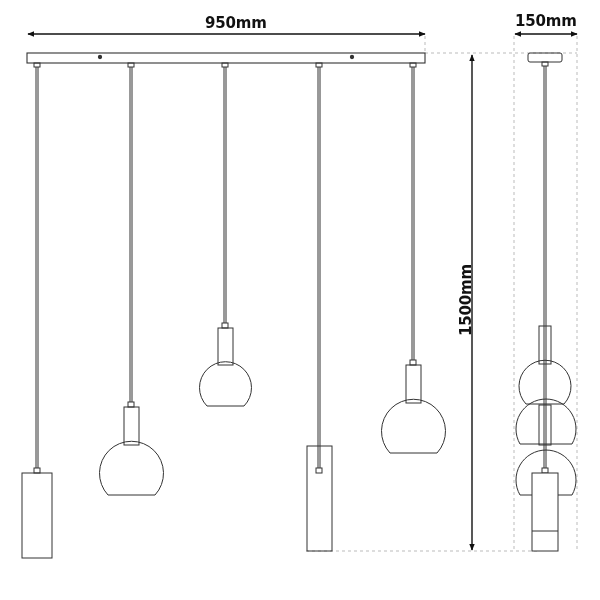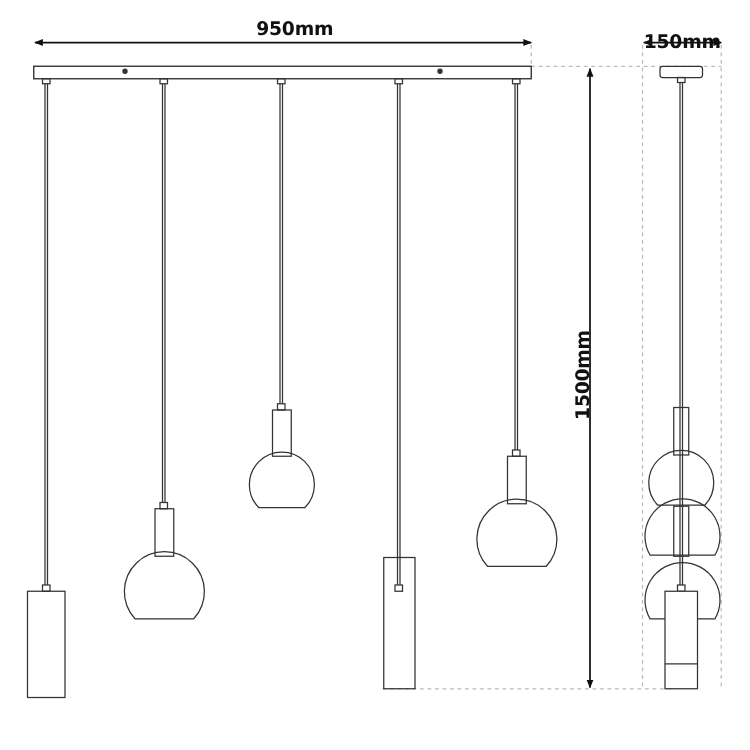--- a/index.html
+++ b/index.html
@@ -1,20 +1,20 @@
 <!DOCTYPE html>
 <html><head>
 <meta charset="utf-8">
 <style>
   html, body { margin: 0; padding: 0; background: #ffffff; }
   body { width: 600px; height: 600px; overflow: hidden; position: relative; font-family: "DejaVu Sans", sans-serif; }
   #drawing { position: absolute; left: 0; top: 0; width: 600px; height: 600px; }
   .lbl { position: absolute; color: #111; font-size: 15px; font-weight: bold; white-space: nowrap; letter-spacing: -0.2px; }
   #lbl-width { left: 205px; top: 14px; }
-  #lbl-depth { left: 515px; top: 24px; }
+  #lbl-depth { left: 515px; top: 12px; }
   #lbl-height { left: 466px; top: 300px; transform: translate(-50%, -50%) rotate(-90deg); transform-origin: center; }
 </style>
 </head>
 <body>
 
 <svg id="drawing" viewBox="0 0 600 600" xmlns="http://www.w3.org/2000/svg">
   <defs>
     <marker id="arr" viewBox="0 0 10 10" refX="9" refY="5" markerWidth="5" markerHeight="5" orient="auto-start-reverse">
       <path d="M0,1 L10,5 L0,9 z" fill="#111"></path>
     </marker>

